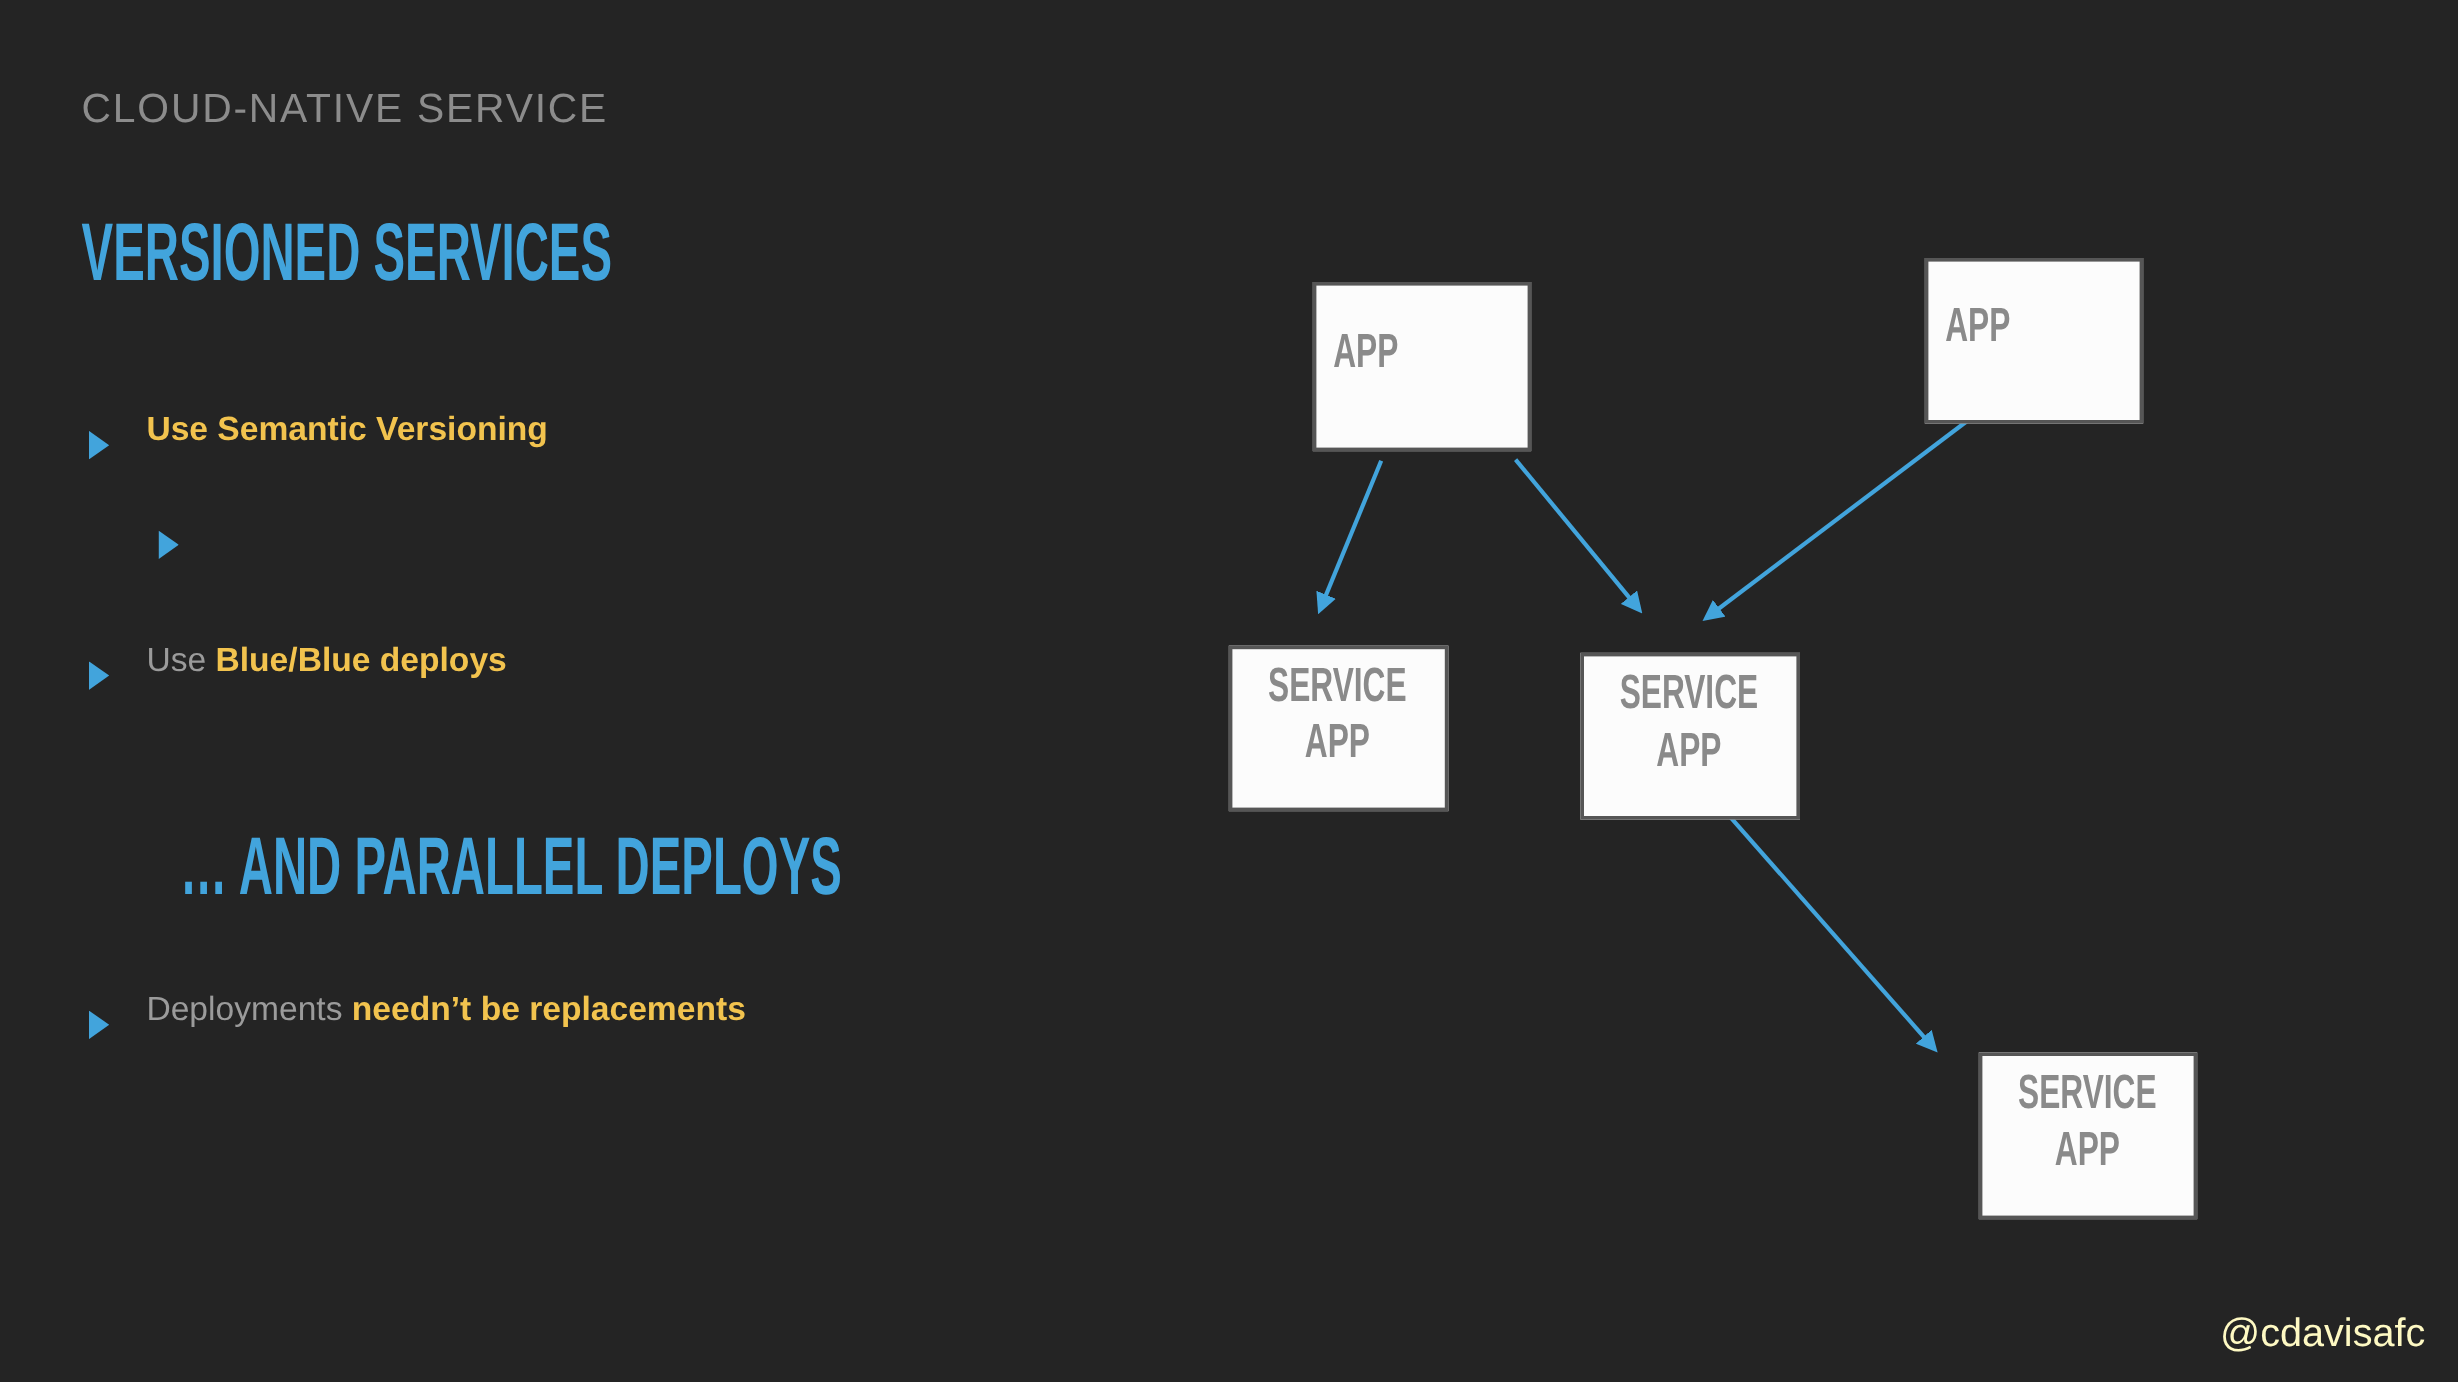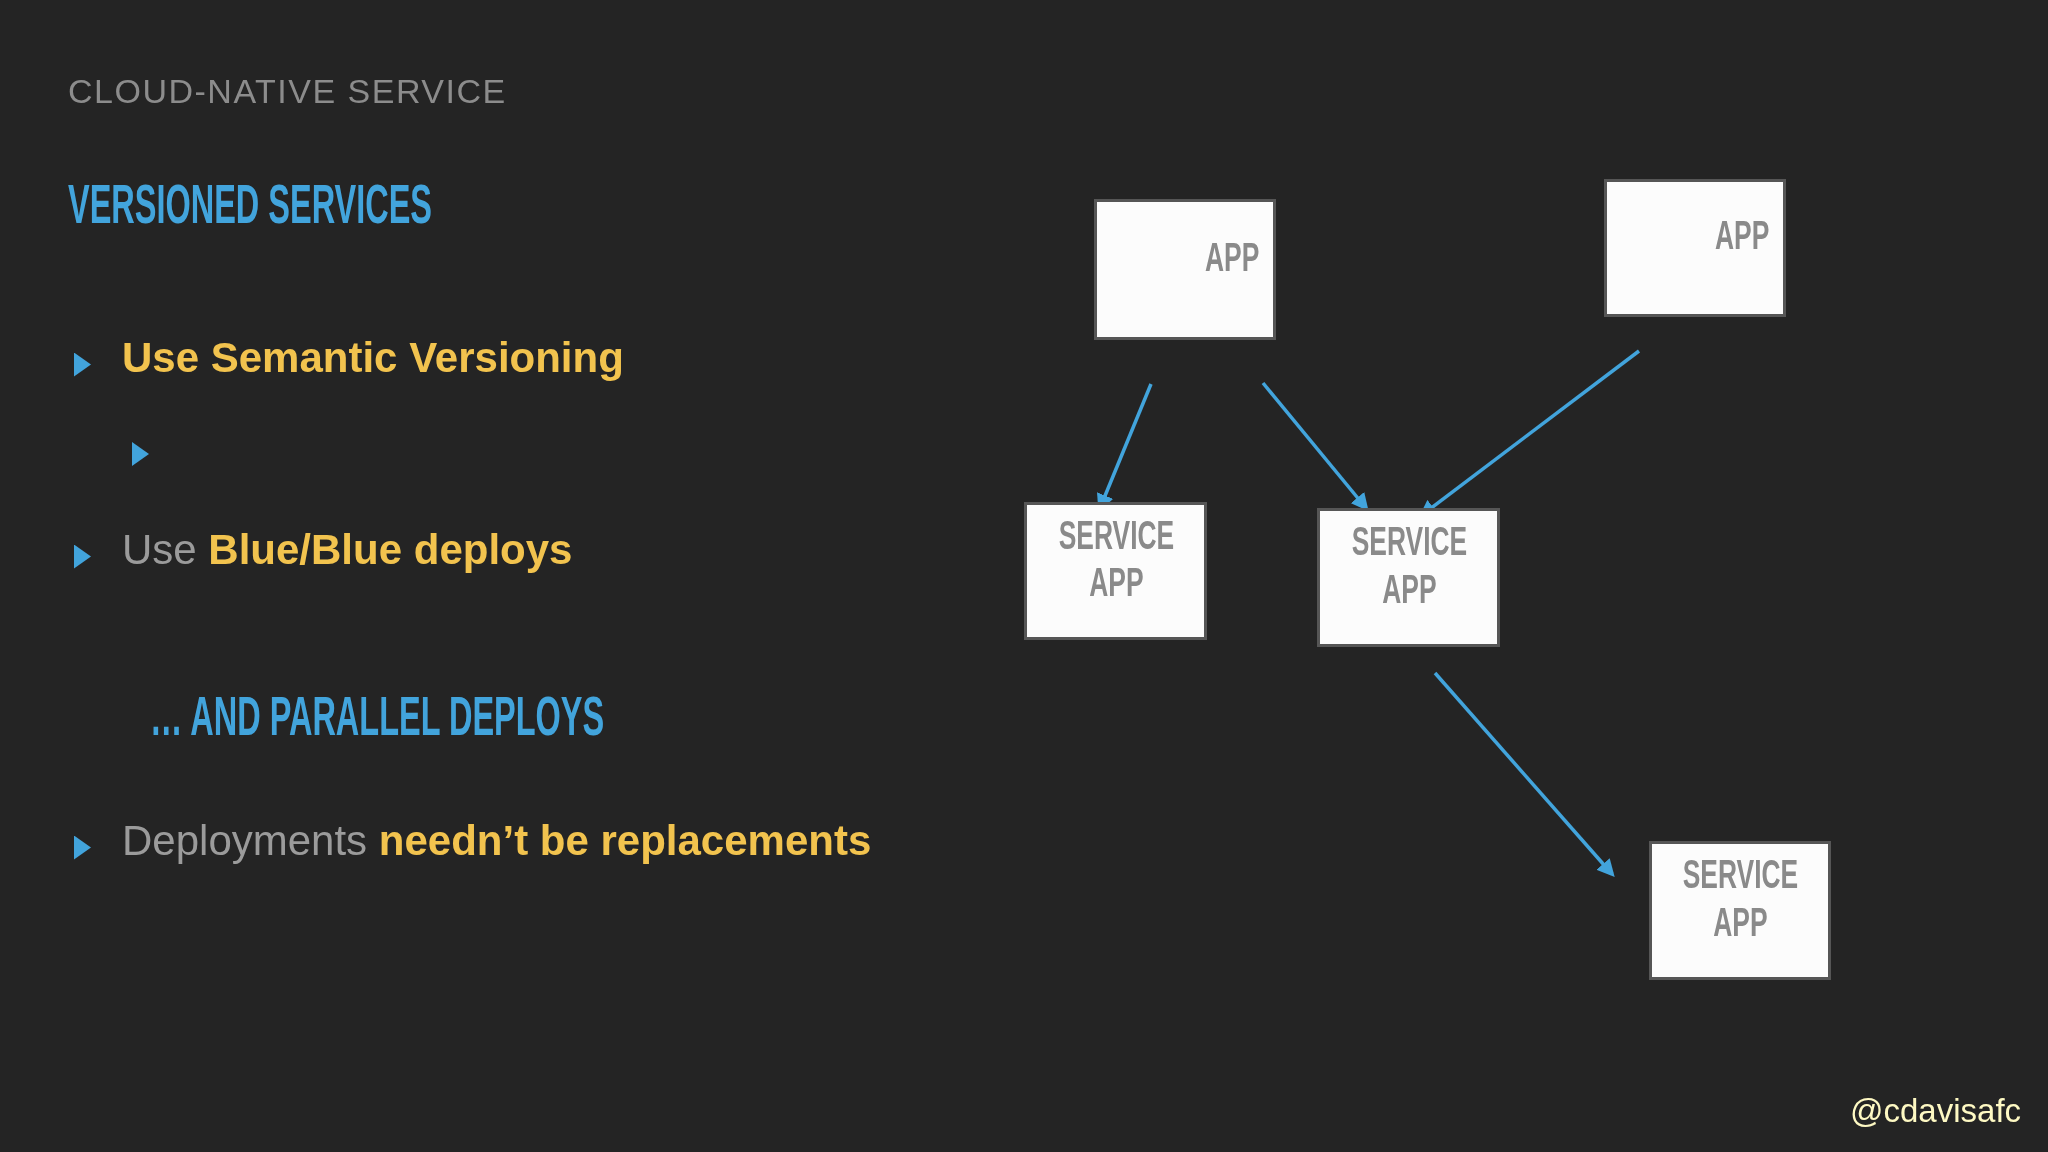--- a/index.html
+++ b/index.html
@@ -24,36 +24,36 @@
   .slide { position: absolute; inset: 0; }
 
   .kicker {
     position: absolute; left: 68px; top: 72px;
     font-size: 34px; letter-spacing: 1.5px;
     color: var(--muted-gray);
   }
 
   .heading {
     position: absolute;
-    font-size: 56px; line-height: 1; font-weight: bold;
+    font-size: 68px; line-height: 1; font-weight: bold;
     color: var(--accent-blue);
     white-space: nowrap;
   }
   .heading .cond {
     display: inline-block;
     transform: scaleX(0.58);
     transform-origin: 0 50%;
   }
   .h1 { left: 68px; top: 176px; }
   .h2 { left: 150px; top: 688px; }
 
   .bullet-row {
     position: absolute;
-    display: flex; align-items: center;
-    font-size: 42px; line-height: 50px;
+    display: flex; align-items: flex-end;
+    font-size: 28px; line-height: 50px;
     color: var(--text-gray);
     white-space: nowrap;
   }
   .bullet-row .tri {
     width: 17px; height: 24px;
     margin-top: 13px; margin-right: 31px;
     background: var(--accent-blue);
     clip-path: polygon(0 0, 100% 50%, 0 100%);
     flex: 0 0 auto;
   }
@@ -71,22 +71,23 @@
     position: absolute; left: 1850px; top: 1092px;
     font-size: 33px; color: #fef9c3;
   }
 
   #diagram { position: absolute; inset: 0; }
   .node {
     position: absolute;
     background: var(--box-fill);
     border: 3px solid var(--box-border);
     display: flex; flex-direction: column;
-    align-items: flex-end; justify-content: center;
+    align-items: flex-start; justify-content: center;
     padding-bottom: 24px;
+    margin-top: 36px;
   }
   .node-label {
     font-size: 40px; line-height: 1.18; font-weight: bold;
     color: var(--box-text);
     text-align: center;
     transform: scaleX(0.66);
     transform-origin: 50% 50%;
     white-space: nowrap;
   }
   #arrow-svg { position: absolute; inset: 0; width: 2048px; height: 1152px; pointer-events: none; }

